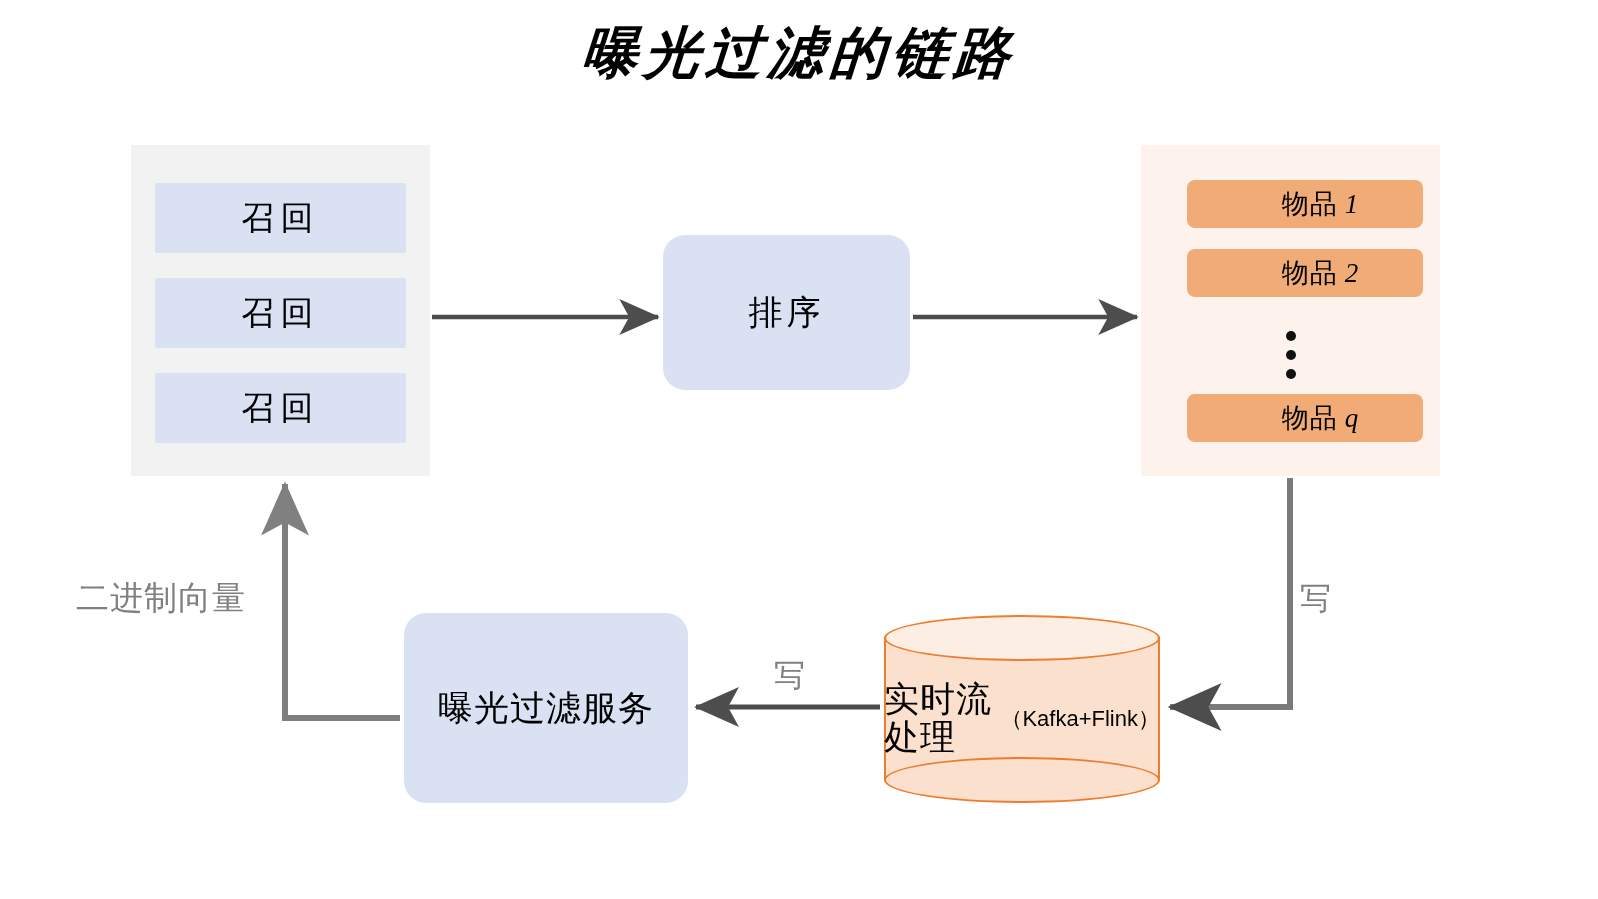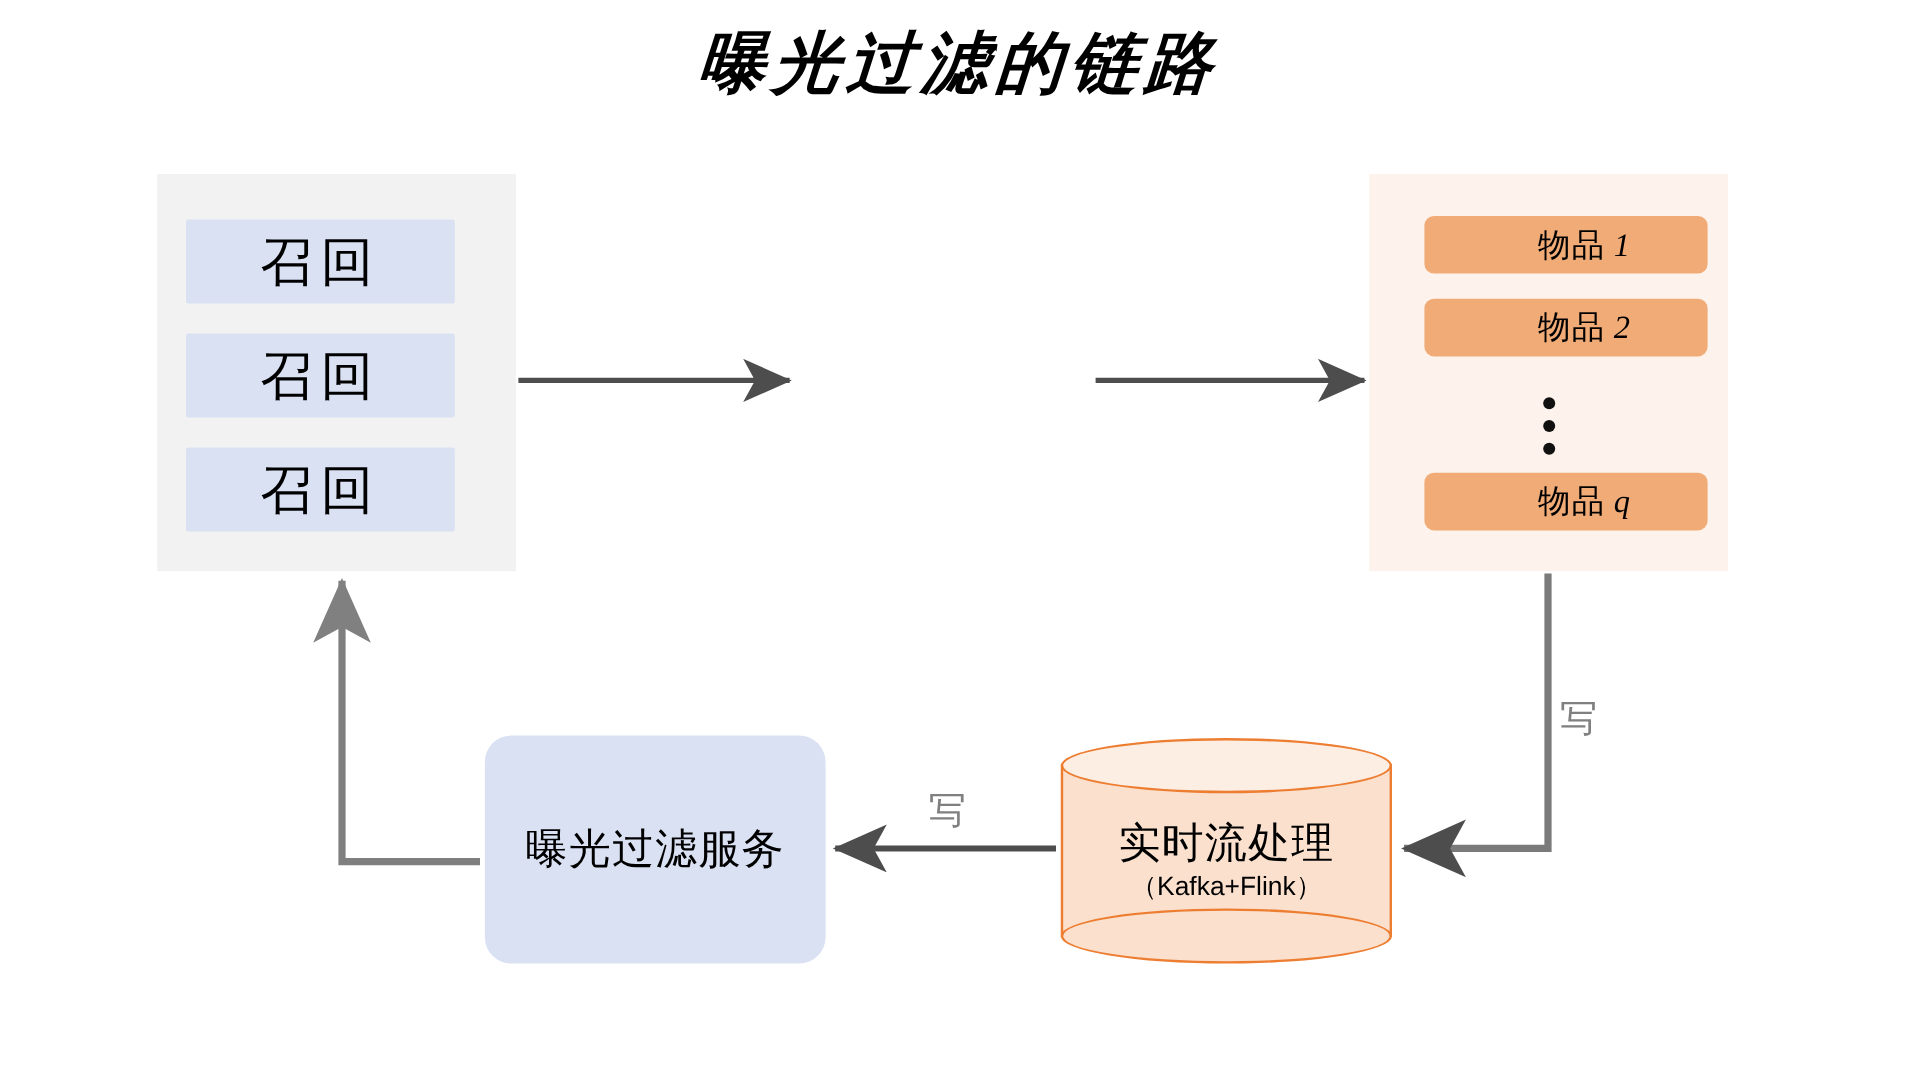--- a/index.html
+++ b/index.html
@@ -33,25 +33,25 @@
   }
   .panel-items{
     position:absolute;
     left:1141px;top:145px;width:299px;height:331px;
     background:#fdf3ec;
   }
 
   
   .recall-box{
     position:absolute;
-    left:24px;width:224px;height:70px;
+    left:24px;width:251px;height:70px;
     background:#d9e1f2;
     border-radius:2px;
     display:flex;align-items:center;justify-content:center;
-    font-size:44px;color:#000;
+    font-size:33px;color:#000;
     letter-spacing:6px;
   }
   .rb1{top:38px;}
   .rb2{top:133px;}
   .rb3{top:228px;}
 
   .item-box{
     position:absolute;
     left:46px;width:206px;height:48px;
     background:#f0ab76;
@@ -119,21 +119,21 @@
   }
   .cyl .bottom{
     position:absolute;left:0;top:142px;width:276px;height:46px;
     background:#fae0cd;
     border:2.5px solid #ed7d31;
     border-radius:50%;
     box-sizing:border-box;
   }
   .cyl .ctext{
     position:absolute;left:0;top:48px;width:276px;height:110px;
-    display:flex;flex-direction:column;align-items:center;justify-content:center;
+    display:flex;flex-direction:row;align-items:center;justify-content:center;
     color:#000;z-index:3;
   }
   .cyl .ctext .l1{font-size:35px;letter-spacing:1px;line-height:1.1;}
   .cyl .ctext .l2{font-size:22px;line-height:1.25;margin-top:2px;}
 
   
   svg.conn{position:absolute;left:0;top:0;width:1598px;height:899px;pointer-events:none;}
 
   .edge-label{
     position:absolute;
@@ -173,20 +173,21 @@
 
     <path d="M400,718 L285,718 L285,484" fill="none" stroke="#7f7f7f" stroke-width="6" marker-end="url(#ah-light)"></path>
   </svg>
 
   <div class="panel-recall">
     <div class="recall-box rb1">召回</div>
     <div class="recall-box rb2">召回</div>
     <div class="recall-box rb3">召回</div>
   </div>
 
+  <div class="rank-box">排序</div>
 
   <div class="panel-items">
     <div class="item-box ib1">
       <span class="lbl">物品</span>
       <span class="qvar">1</span>
     </div>
     <div class="item-box ib2">
       <span class="lbl">物品</span>
       <span class="qvar">2</span>
     </div>
@@ -208,16 +209,17 @@
   <div class="cyl">
     <div class="body"></div>
     <div class="bottom"></div>
     <div class="top"></div>
     <div class="ctext">
       <div class="l1">实时流处理</div>
       <div class="l2">（Kafka+Flink）</div>
     </div>
   </div>
 
+  <div class="edge-label lbl-binvec">二进制向量</div>
   <div class="edge-label lbl-write-mid">写</div>
   <div class="edge-label lbl-write-right">写</div>
 
 </div>
 
 </body></html>

